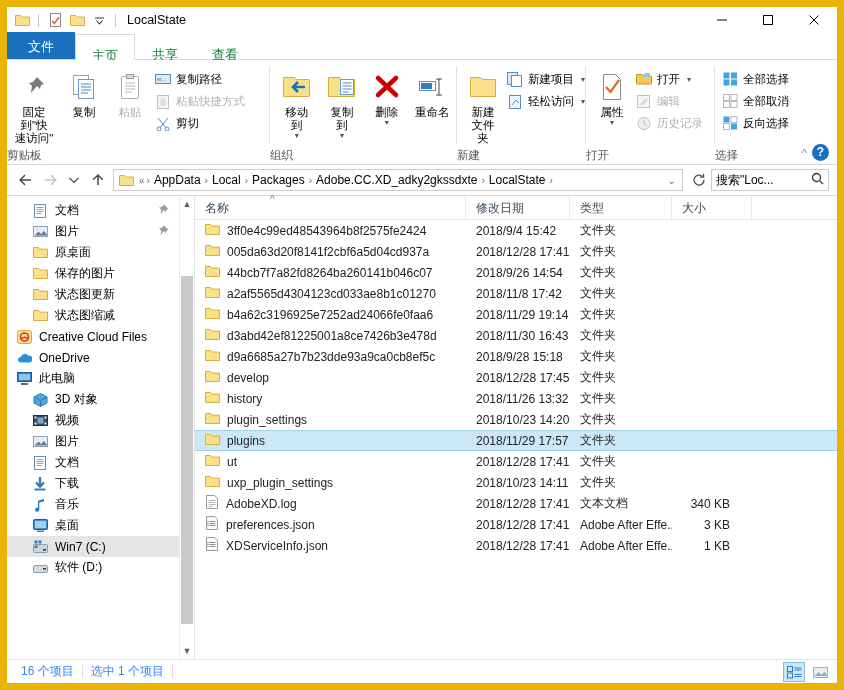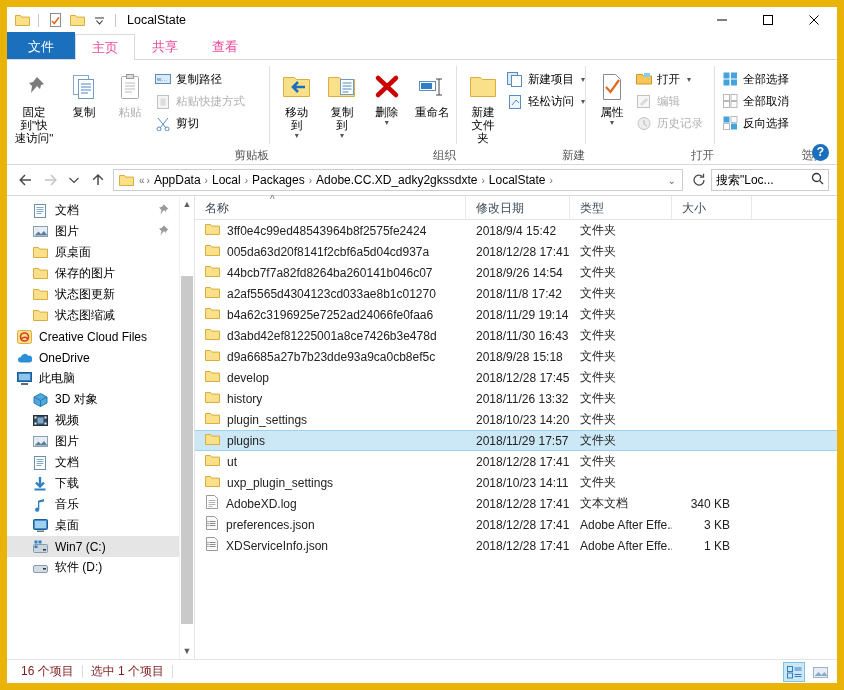--- a/index.html
+++ b/index.html
@@ -23,32 +23,32 @@
   .qat-ico { width:18px; height:18px; display:flex; align-items:center; justify-content:center; }
   .sep { width:1px; height:13px; background:#c8c8c8; margin:0 3px; }
   .title-text { margin-left:8px; font-size:12.5px; color:#000; }
   .wincontrols { position:absolute; right:0; top:0; display:flex; height:26px; }
   .wc { width:46px; height:26px; display:flex; align-items:center; justify-content:center; }
   .wc svg { display:block; }
 
   
   .tabrow { height:27px; display:flex; align-items:flex-end; background:#fff; flex:none;
             border-bottom:1px solid #d9d9d9; position:relative; }
-  .tab { height:26px; line-height:26px; padding:0 16px; font-size:13px; color:#ec4899;
+  .tab { height:26px; line-height:26px; padding:8px 16px; font-size:13px; color:#15803d;
          border:1px solid transparent; border-bottom:none; }
   .tab.file { background:#1b70bd; color:#fff; height:27px; line-height:27px; padding:0 20px;
               font-weight:normal; }
   .tab.active { background:#fff; border-color:#d9d9d9; position:relative; top:1px; }
 
   
   .ribbon { height:105px; background:#fff; border-bottom:1px solid #d9d9d9; display:flex;
             flex:none; position:relative; }
   .rgroup { display:flex; flex-direction:column; height:105px; position:relative; }
   .rgroup .gbody { flex:1; display:flex; align-items:flex-start; padding-top:6px; }
-  .rgroup .glabel { height:18px; line-height:16px; text-align:right; font-size:11.5px; color:#555; }
+  .rgroup .glabel { height:18px; line-height:16px; text-align:left; font-size:11.5px; color:#555; }
   .rdiv { width:1px; background:#e0e0e0; margin:6px 0 20px 0; }
 
   .bigbtn { width:auto; min-width:44px; padding:2px 6px; display:flex; flex-direction:column;
             align-items:center; text-align:center; }
   .bigbtn .glyph { height:38px; display:flex; align-items:center; justify-content:center; }
   .bigbtn .lbl { font-size:11.5px; line-height:13px; color:#000; }
   .bigbtn .lbl.dim { color:#b0b0b0; }
   .caret { display:block; font-size:8px; line-height:7px; color:#555; }
 
   .smallcol { display:flex; flex-direction:column; padding-top:2px; }
@@ -107,21 +107,21 @@
   .row { height:21px; display:flex; align-items:center; }
   .row.sel { background:#cce8f7; border-top:1px solid #9ed3ef; border-bottom:1px solid #9ed3ef;
              height:21px; }
   .cell { font-size:12px; color:#222; white-space:nowrap; overflow:hidden; padding-left:10px; }
   .cell.name { display:flex; align-items:center; gap:7px; }
   .cell.size { text-align:right; padding-left:0; padding-right:22px; }
 
   
   .status { height:24px; border-top:1px solid #e4e4e4; display:flex; align-items:center;
             padding:0 6px; flex:none; position:relative; background:#fff; }
-  .stxt { font-size:12px; color:#7f1d1d; padding:0 8px; }
+  .stxt { font-size:12px; color:#3b82f6; padding:0 8px; }
   .sdiv { width:1px; height:13px; background:#dcdcdc; }
   .viewbtns { position:absolute; right:6px; top:2px; display:flex; gap:4px; }
   .vbtn { width:22px; height:20px; display:flex; align-items:center; justify-content:center; }
   .vbtn.on { background:#cce8f7; border:1px solid #7fc2e0; }
 </style>
 </head>
 <body>
 
 <div class="window">
 

